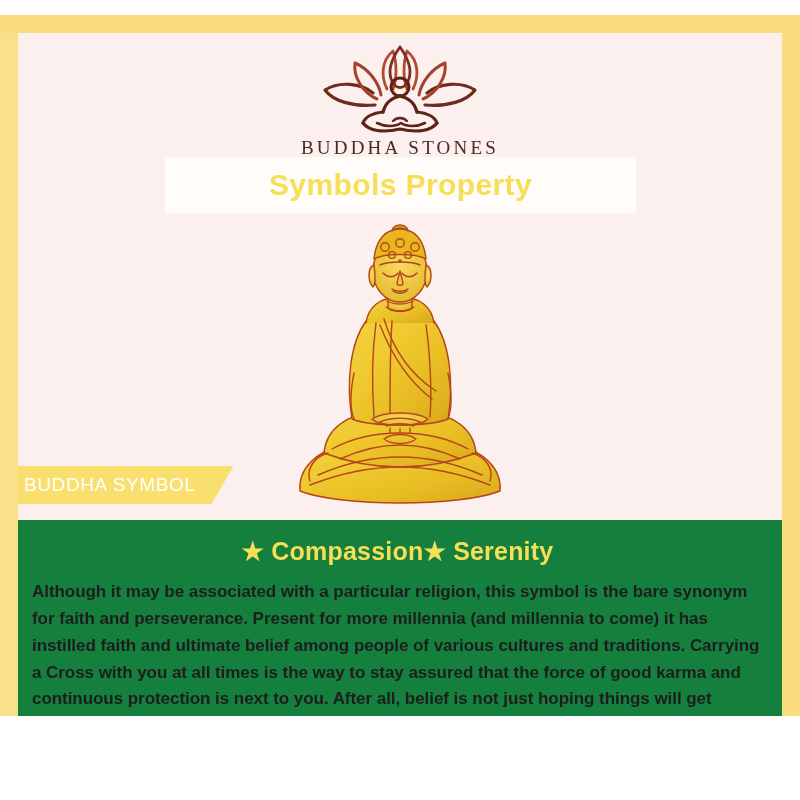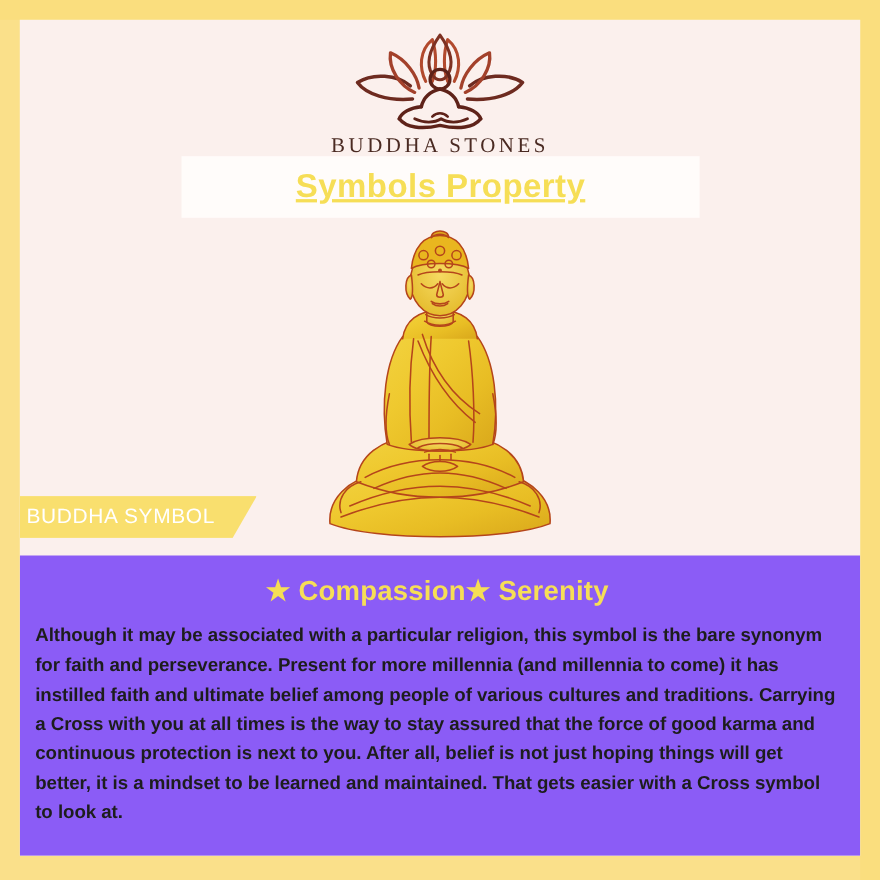--- a/index.html
+++ b/index.html
@@ -9,23 +9,24 @@
     width: 800px;
     height: 800px;
     overflow: hidden;
     font-family: "Liberation Sans", sans-serif;
   }
 
   
   #page {
     position: relative;
     width: 800px;
-    height: 800px;
+    height: 701px;
     background: #FAE98A;       
     overflow: hidden;
+    margin-top: 15px;
   }
 
   
   .frame-top {
     position: absolute;
     top: 0; left: 0;
     width: 800px; height: 18px;
     background: #FADE7E;
   }
   .frame-right {
@@ -92,21 +93,20 @@
     display: flex;
     align-items: center;
     justify-content: center;
   }
   .title-text {
     font-size: 30px;
     font-weight: 700;
     color: #F6DE56;
     letter-spacing: 0.4px;
     white-space: nowrap;
-    text-decoration: underline;
   }
 
   
   .buddha-wrap {
     position: absolute;
     top: 190px;
     left: 0;
     width: 764px;
     height: 300px;
     display: flex;
@@ -134,21 +134,21 @@
     white-space: nowrap;
   }
 
   
   .body-section {
     position: absolute;
     top: 487px;
     left: 0;
     width: 764px;
     height: 273px;
-    background: #8b5cf6;
+    background: #15803d;
     padding: 17px 19px 0 14px;
   }
 
   .headline {
     text-align: center;
     font-size: 25px;
     font-weight: 700;
     color: #F6DE56;
     letter-spacing: 0.2px;
     white-space: nowrap;

